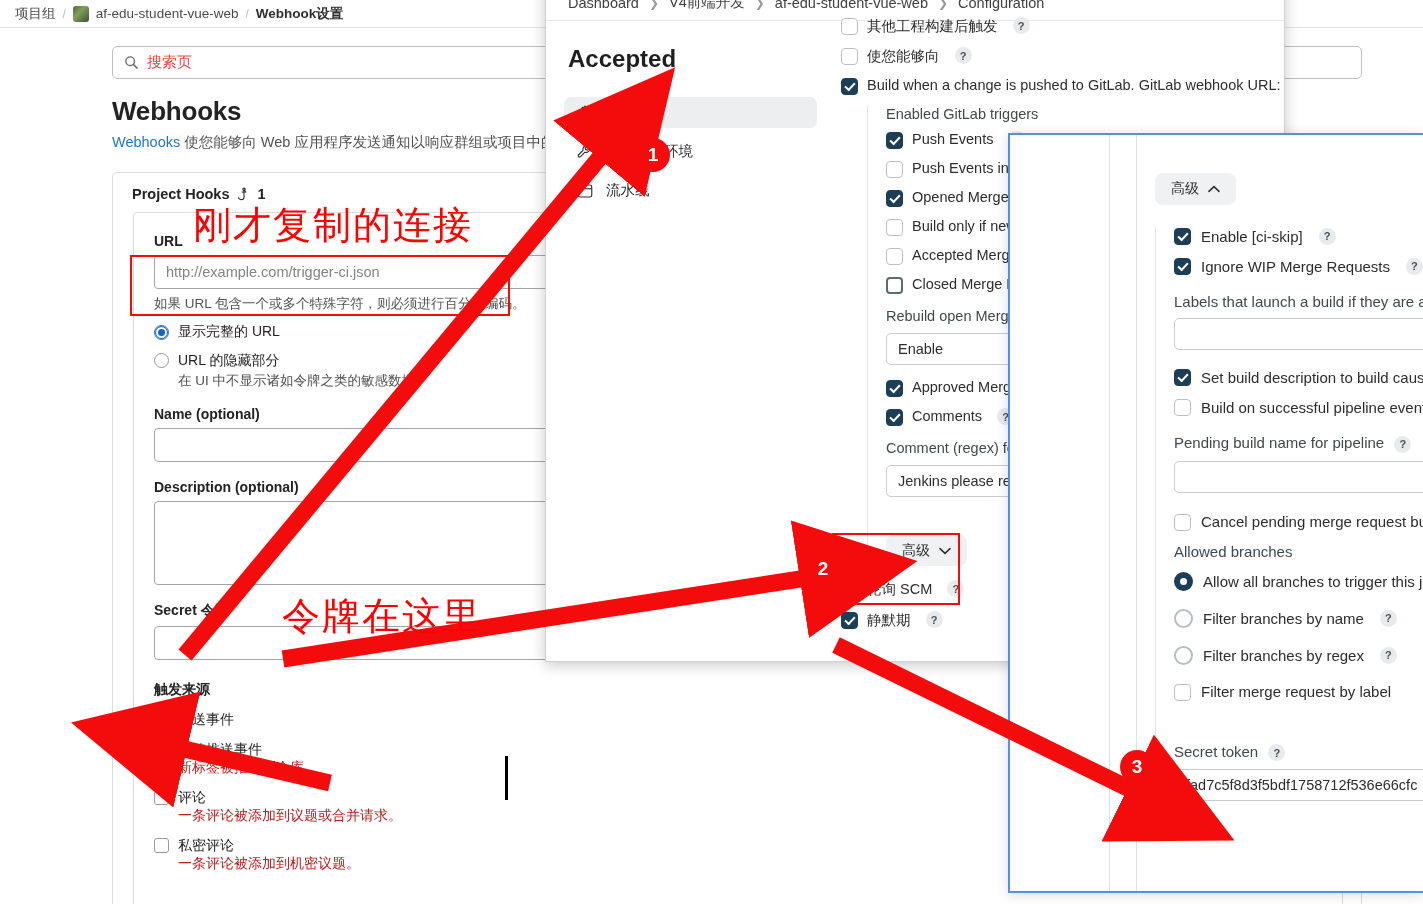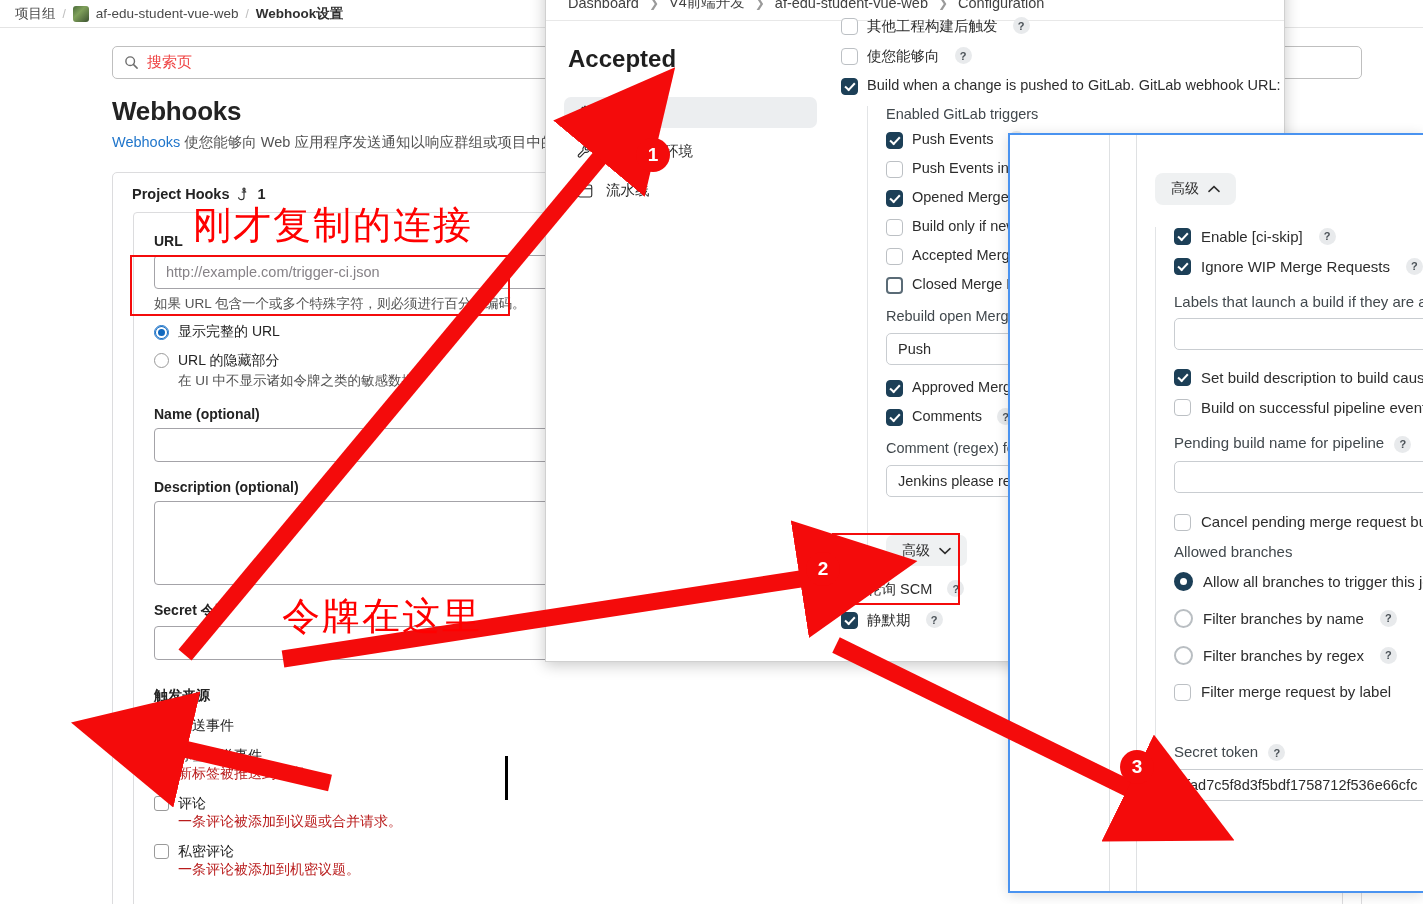--- a/index.html
+++ b/index.html
@@ -272,21 +272,21 @@
 
       <div class="fld-label" style="margin-top:16px">Name (optional)</div>
       <div class="txtinput"></div>
 
       <div class="fld-label" style="margin-top:17px">Description (optional)</div>
       <div class="textarea"></div>
 
       <div class="fld-label" style="margin-top:17px">Secret 令牌</div>
       <div class="txtinput"></div>
 
-      <div class="fld-label" style="margin-top:27px">触发来源</div>
+      <div class="fld-label" style="margin-top:21px">触发来源</div>
 
       <div class="cbx-row">
         <span class="cbx"></span>
         <span>
           <span class="cbx-label">推送事件</span>
         </span>
       </div>
       <div class="cbx-row">
         <span class="cbx"></span>
         <span>
@@ -387,21 +387,21 @@
           <span class="jk-cb"></span>
           <span class="jk-lbl">Accepted Merge Requ</span>
         </div>
         <div class="jk-cbrow">
           <span class="jk-cb indet"></span>
           <span class="jk-lbl">Closed Merge Request</span>
         </div>
 
         <div class="jk-sublabel" style="margin-top:14px">Rebuild open Merge Reque</div>
         <div class="jk-select">
-          <span>Push</span>
+          <span>Enable</span>
         </div>
 
         <div class="jk-cbrow">
           <span class="jk-cb on"></span>
           <span class="jk-lbl">Approved Merge Requ</span>
         </div>
         <div class="jk-cbrow">
           <span class="jk-cb on"></span>
           <span class="jk-lbl">Comments</span>
           <span class="jk-help">?</span>

